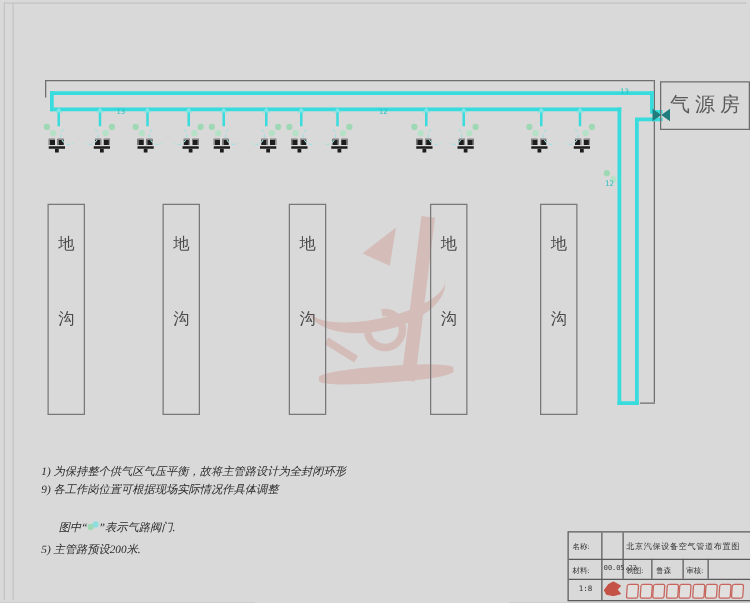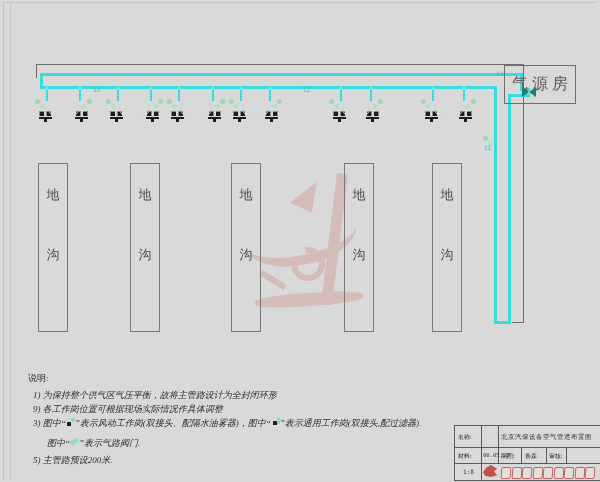--- a/index.html
+++ b/index.html
@@ -24,21 +24,21 @@
   .wm-claw{left:34px;top:112px;width:28px;height:6px;transform:rotate(32deg);}
 
   
   .bline{position:absolute;background:#6e6e6e;z-index:2;}
 
   
   .pipe{position:absolute;background:#38dcdc;z-index:3;}
   .pipe-label{position:absolute;color:#2fc3c3;font-size:6px;font-family:"DejaVu Sans Mono",monospace;z-index:4;}
 
   
-  .air-room{position:absolute;left:504px;top:65px;width:70px;height:37px;border:1px solid #6e6e6e;z-index:3;
+  .air-room{position:absolute;left:528px;top:65px;width:70px;height:37px;border:1px solid #6e6e6e;z-index:3;
             display:flex;align-items:center;justify-content:center;}
   .air-room span{font-size:16px;color:#5a5a5a;letter-spacing:4px;padding-left:4px;}
 
   
   .inlet-l{position:absolute;left:522px;top:87px;width:0;height:0;border-top:5px solid transparent;border-bottom:5px solid transparent;border-left:7px solid #1f7d7d;z-index:4;}
   .inlet-r{position:absolute;left:529px;top:87px;width:0;height:0;border-top:5px solid transparent;border-bottom:5px solid transparent;border-right:7px solid #1f7d7d;z-index:4;}
 
   
   .station{position:absolute;top:88px;width:28px;height:40px;z-index:4;}
   .station.mirror{transform:scaleX(-1);}
@@ -62,21 +62,21 @@
   .trench{position:absolute;top:163px;width:28px;height:167px;border:1px solid #787878;z-index:3;
           display:flex;flex-direction:column;align-items:center;}
   .trench span{font-size:13px;color:#4a4a4a;}
   .trench .t1{margin-top:22px;}
   .trench .t2{margin-top:42px;}
 
   
   .notes{position:absolute;left:28px;top:372px;width:430px;z-index:5;color:#2b2b2b;}
   .notes-heading{font-size:9px;margin-bottom:5px;}
   .note-line{font-size:9px;line-height:10px;margin:0 0 4px 5px;white-space:nowrap;font-style:italic;}
-  .note-line.indent{margin-left:19px;margin-top:10px;margin-bottom:7px;}
+  .note-line.indent{margin-left:19px;margin-top:21px;margin-bottom:7px;}
   .nicon{display:inline-block;position:relative;width:9px;height:9px;vertical-align:-1px;}
   .ic-wind::before{content:"";position:absolute;left:1px;top:4px;width:4px;height:4px;background:#1d1d1d;}
   .ic-wind::after{content:"";position:absolute;left:5px;top:0;width:4px;height:4px;border-radius:50%;background:#7fd9d9;}
   .ic-gen::before{content:"";position:absolute;left:2px;top:3px;width:4px;height:4px;background:#1d1d1d;}
   .ic-gen::after{content:"";position:absolute;left:6px;top:0;width:3px;height:6px;background:#7fd9d9;}
   .ic-valve::before{content:"";position:absolute;left:0;top:2px;width:5px;height:5px;border-radius:50%;background:#9fd8b5;}
   .ic-valve::after{content:"";position:absolute;left:4px;top:0;width:5px;height:5px;border-radius:50%;background:#8fdede;}
 
   
   .tblock{position:absolute;left:454px;top:425px;width:146px;height:54px;border:1px solid #5a5a5a;z-index:5;color:#333;}
@@ -328,25 +328,23 @@
       </div>
     </div>
   <div id="pipe-labels-layer">
       <div class="pipe-label" style="left: 93px; top: 86px;">13</div>
       <div class="pipe-label" style="left: 303px; top: 86px;">12</div>
       <div class="pipe-label" style="left: 496px; top: 70px;">13</div>
       <div class="pipe-label" style="left: 484px; top: 144px;">12</div>
     </div>
 
   <div class="notes">
-    <div class="notes-heading">说明:</div>
     <div id="notes-list">
         <div class="note-line">1) 为保持整个供气区气压平衡，故将主管路设计为全封闭环形</div>
         <div class="note-line">9) 各工作岗位置可根据现场实际情况作具体调整</div>
-        <div class="note-line"><span>3) 图中“</span><span class="nicon ic-wind"></span><span>”表示风动工作岗(双接头、配隔水油雾器)，图中“</span><span class="nicon ic-gen"></span><span>”表示通用工作岗(双接头,配过滤器).</span></div>
         <div class="note-line indent"><span>图中“</span><span class="nicon ic-valve"></span><span>”表示气路阀门.</span></div>
         <div class="note-line">5) 主管路预设200米.</div>
       </div>
   </div>
 
   <div class="tblock">
     <div class="tl tl-h1"></div>
     <div class="tl tl-h2"></div>
     <div class="tl tl-v1"></div>
     <div class="tl tl-v2"></div>

